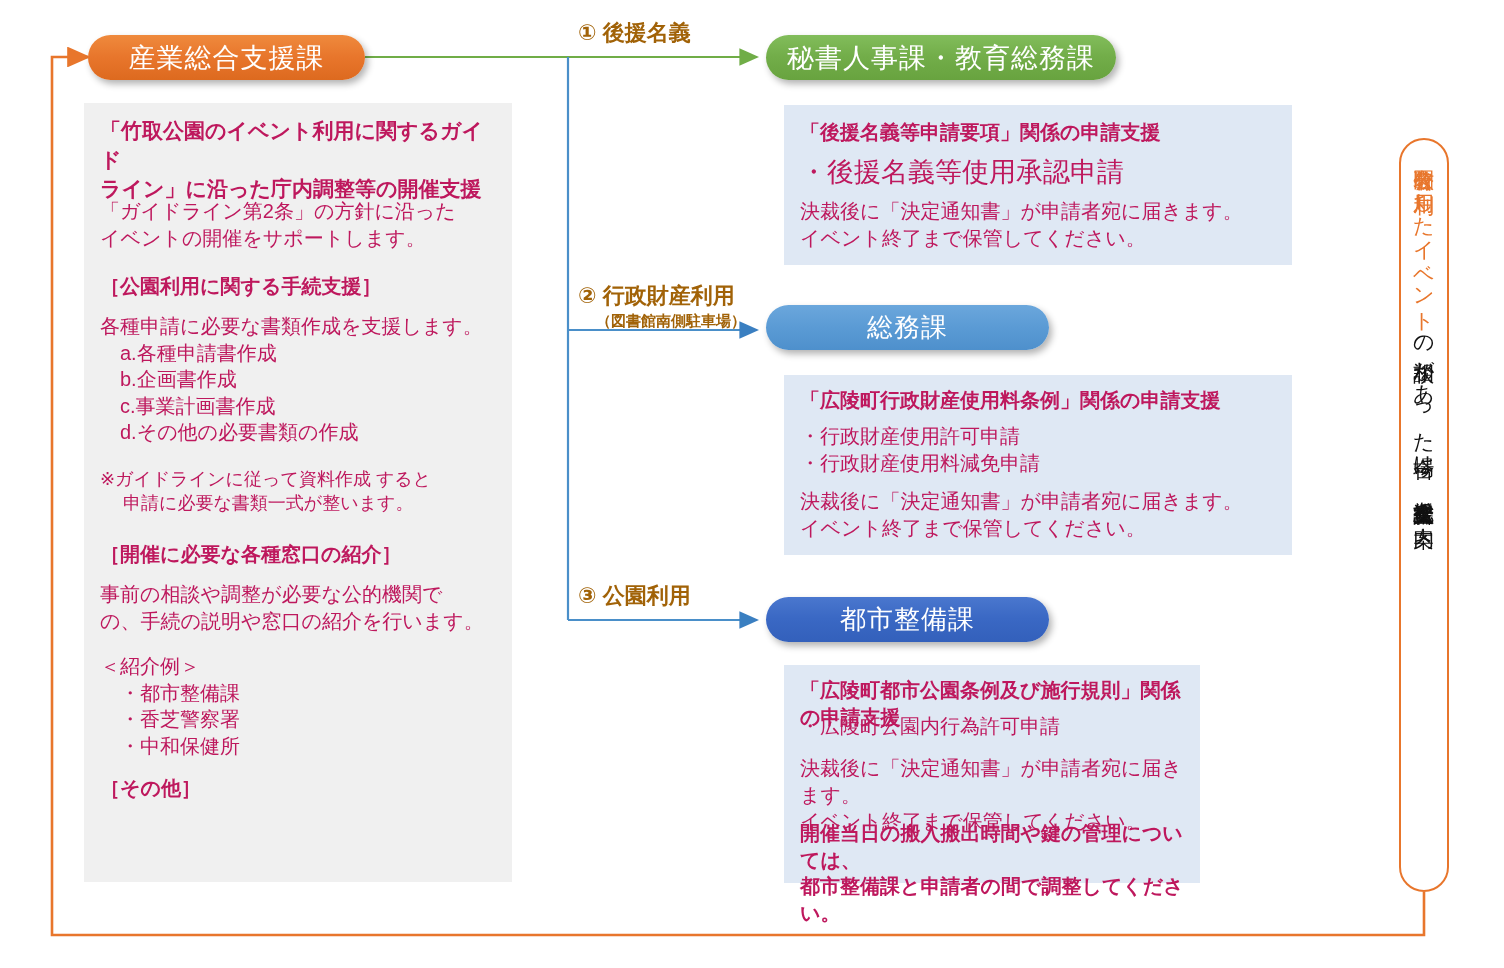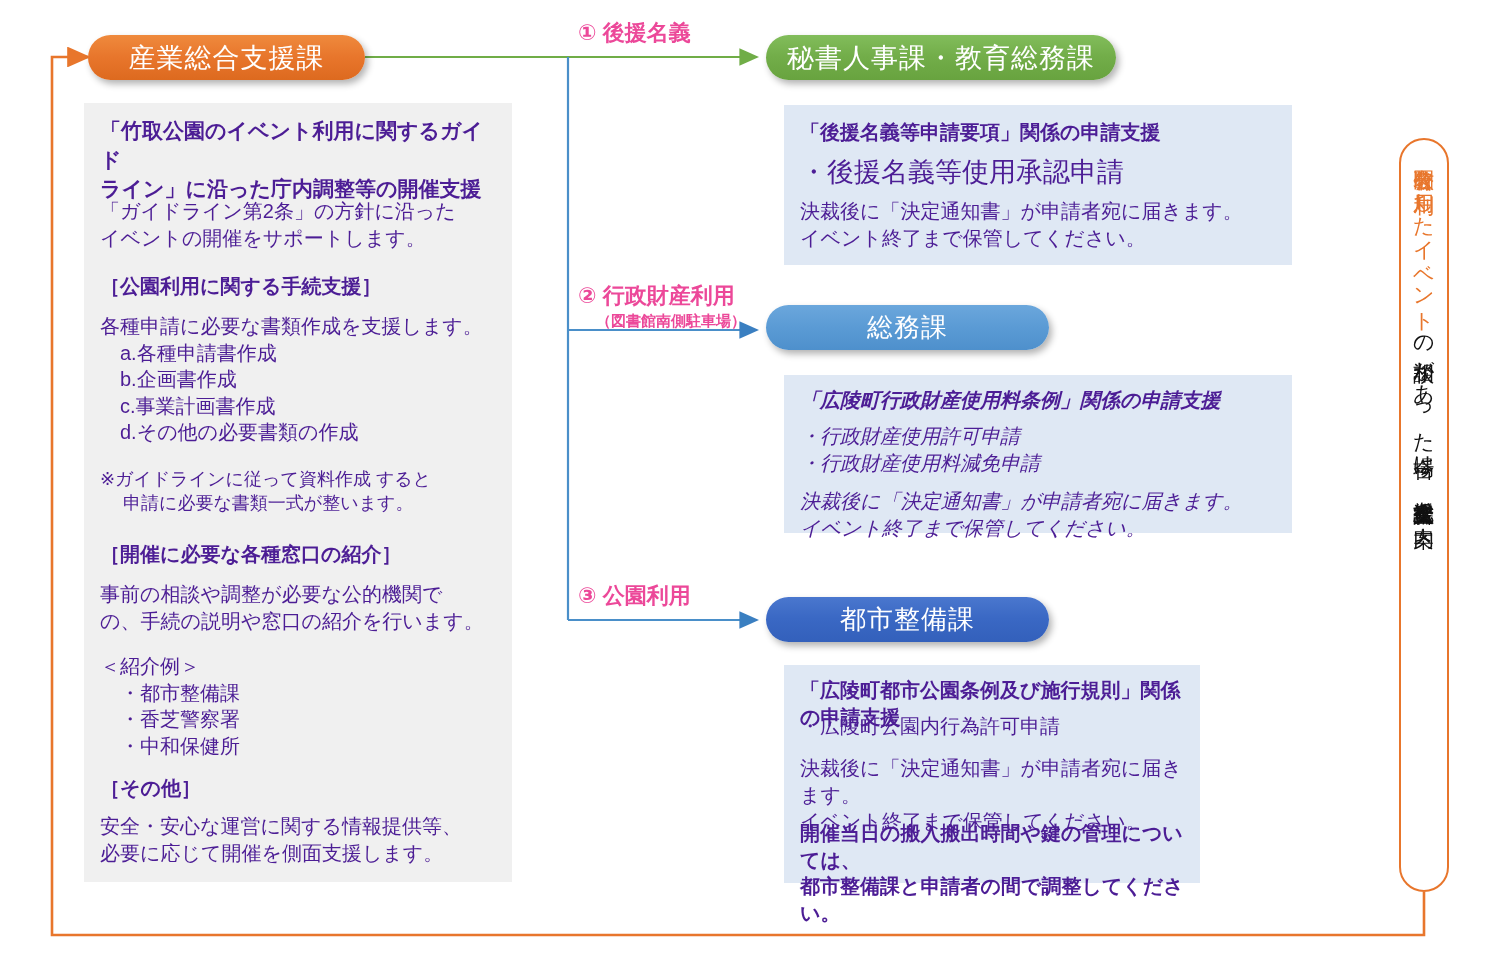--- a/index.html
+++ b/index.html
@@ -53,33 +53,33 @@
   .panel.grey{background:#f0f0f0;}
   .panel.bluebg{background:#dfe8f4;}
 
   .panel .ptext{
     position:absolute;
     left:0; right:0;
     padding:0 16px;
     box-sizing:border-box;
     white-space:pre-line;
     line-height:1.33;
-    color:#4c1d95;
+    color:#be185d;
   }
 
   .t-orange{color:#e8762c;font-weight:bold;}
   .t-red{color:#ee1c17;font-weight:bold;}
   .t-bold{font-weight:bold;color:#101010;}
   .t-plain{color:#101010;}
 
   
   .alabel{
     position:absolute;
     font-weight:bold;
-    color:#ec4899;
+    color:#a16207;
     white-space:nowrap;
   }
   .alabel .sub{
     display:block;
     font-size:15px;
     font-weight:bold;
     margin-left:18px;
     margin-top:1px;
   }
 
@@ -169,22 +169,20 @@
     <div class="ptext t-plain" style="top:478px;font-size:20px;">事前の相談や調整が必要な公的機関で
 の、手続の説明や窓口の紹介を行います。</div>
 
     <div class="ptext t-plain" style="top:550px;font-size:20px;">＜紹介例＞
 　・都市整備課
 　・香芝警察署
 　・中和保健所</div>
 
     <div class="ptext t-bold" style="top:672px;font-size:20px;">［その他］</div>
 
-    <div class="ptext t-plain" style="top:710px;font-size:20px;">安全・安心な運営に関する情報提供等、
-必要に応じて開催を側面支援します。</div>
   </div>
 
   <div class="alabel" style="left:578px;top:18px;font-size:22px;">
     <span>① 後援名義</span>
   </div>
 
   <div class="pill green" style="left:766px;top:35px;width:350px;height:45px;">秘書人事課・教育総務課</div>
 
   <div class="panel bluebg" style="left:784px;top:105px;width:508px;height:160px;">
     <div class="ptext t-orange" style="top:14px;font-size:20px;">「後援名義等申請要項」関係の申請支援</div>
@@ -193,21 +191,21 @@
 イベント終了まで保管してください。</div>
   </div>
 
   <div class="alabel" style="left:578px;top:281px;font-size:22px;">
     <span>② 行政財産利用</span>
     <span class="sub">（図書館南側駐車場）</span>
   </div>
 
   <div class="pill blue-light" style="left:766px;top:305px;width:283px;height:45px;">総務課</div>
 
-  <div class="panel bluebg" style="left:784px;top:375px;width:508px;height:158px;font-style:italic;">
+  <div class="panel bluebg" style="left:784px;top:375px;width:508px;height:180px;">
     <div class="ptext t-orange" style="top:12px;font-size:20px;">「広陵町行政財産使用料条例」関係の申請支援</div>
     <div class="ptext t-plain" style="top:48px;font-size:20px;">・行政財産使用許可申請
 ・行政財産使用料減免申請</div>
     <div class="ptext t-plain" style="top:113px;font-size:20px;">決裁後に「決定通知書」が申請者宛に届きます。
 イベント終了まで保管してください。</div>
   </div>
 
   <div class="alabel" style="left:578px;top:581px;font-size:22px;">
     <span>③ 公園利用</span>
   </div>

